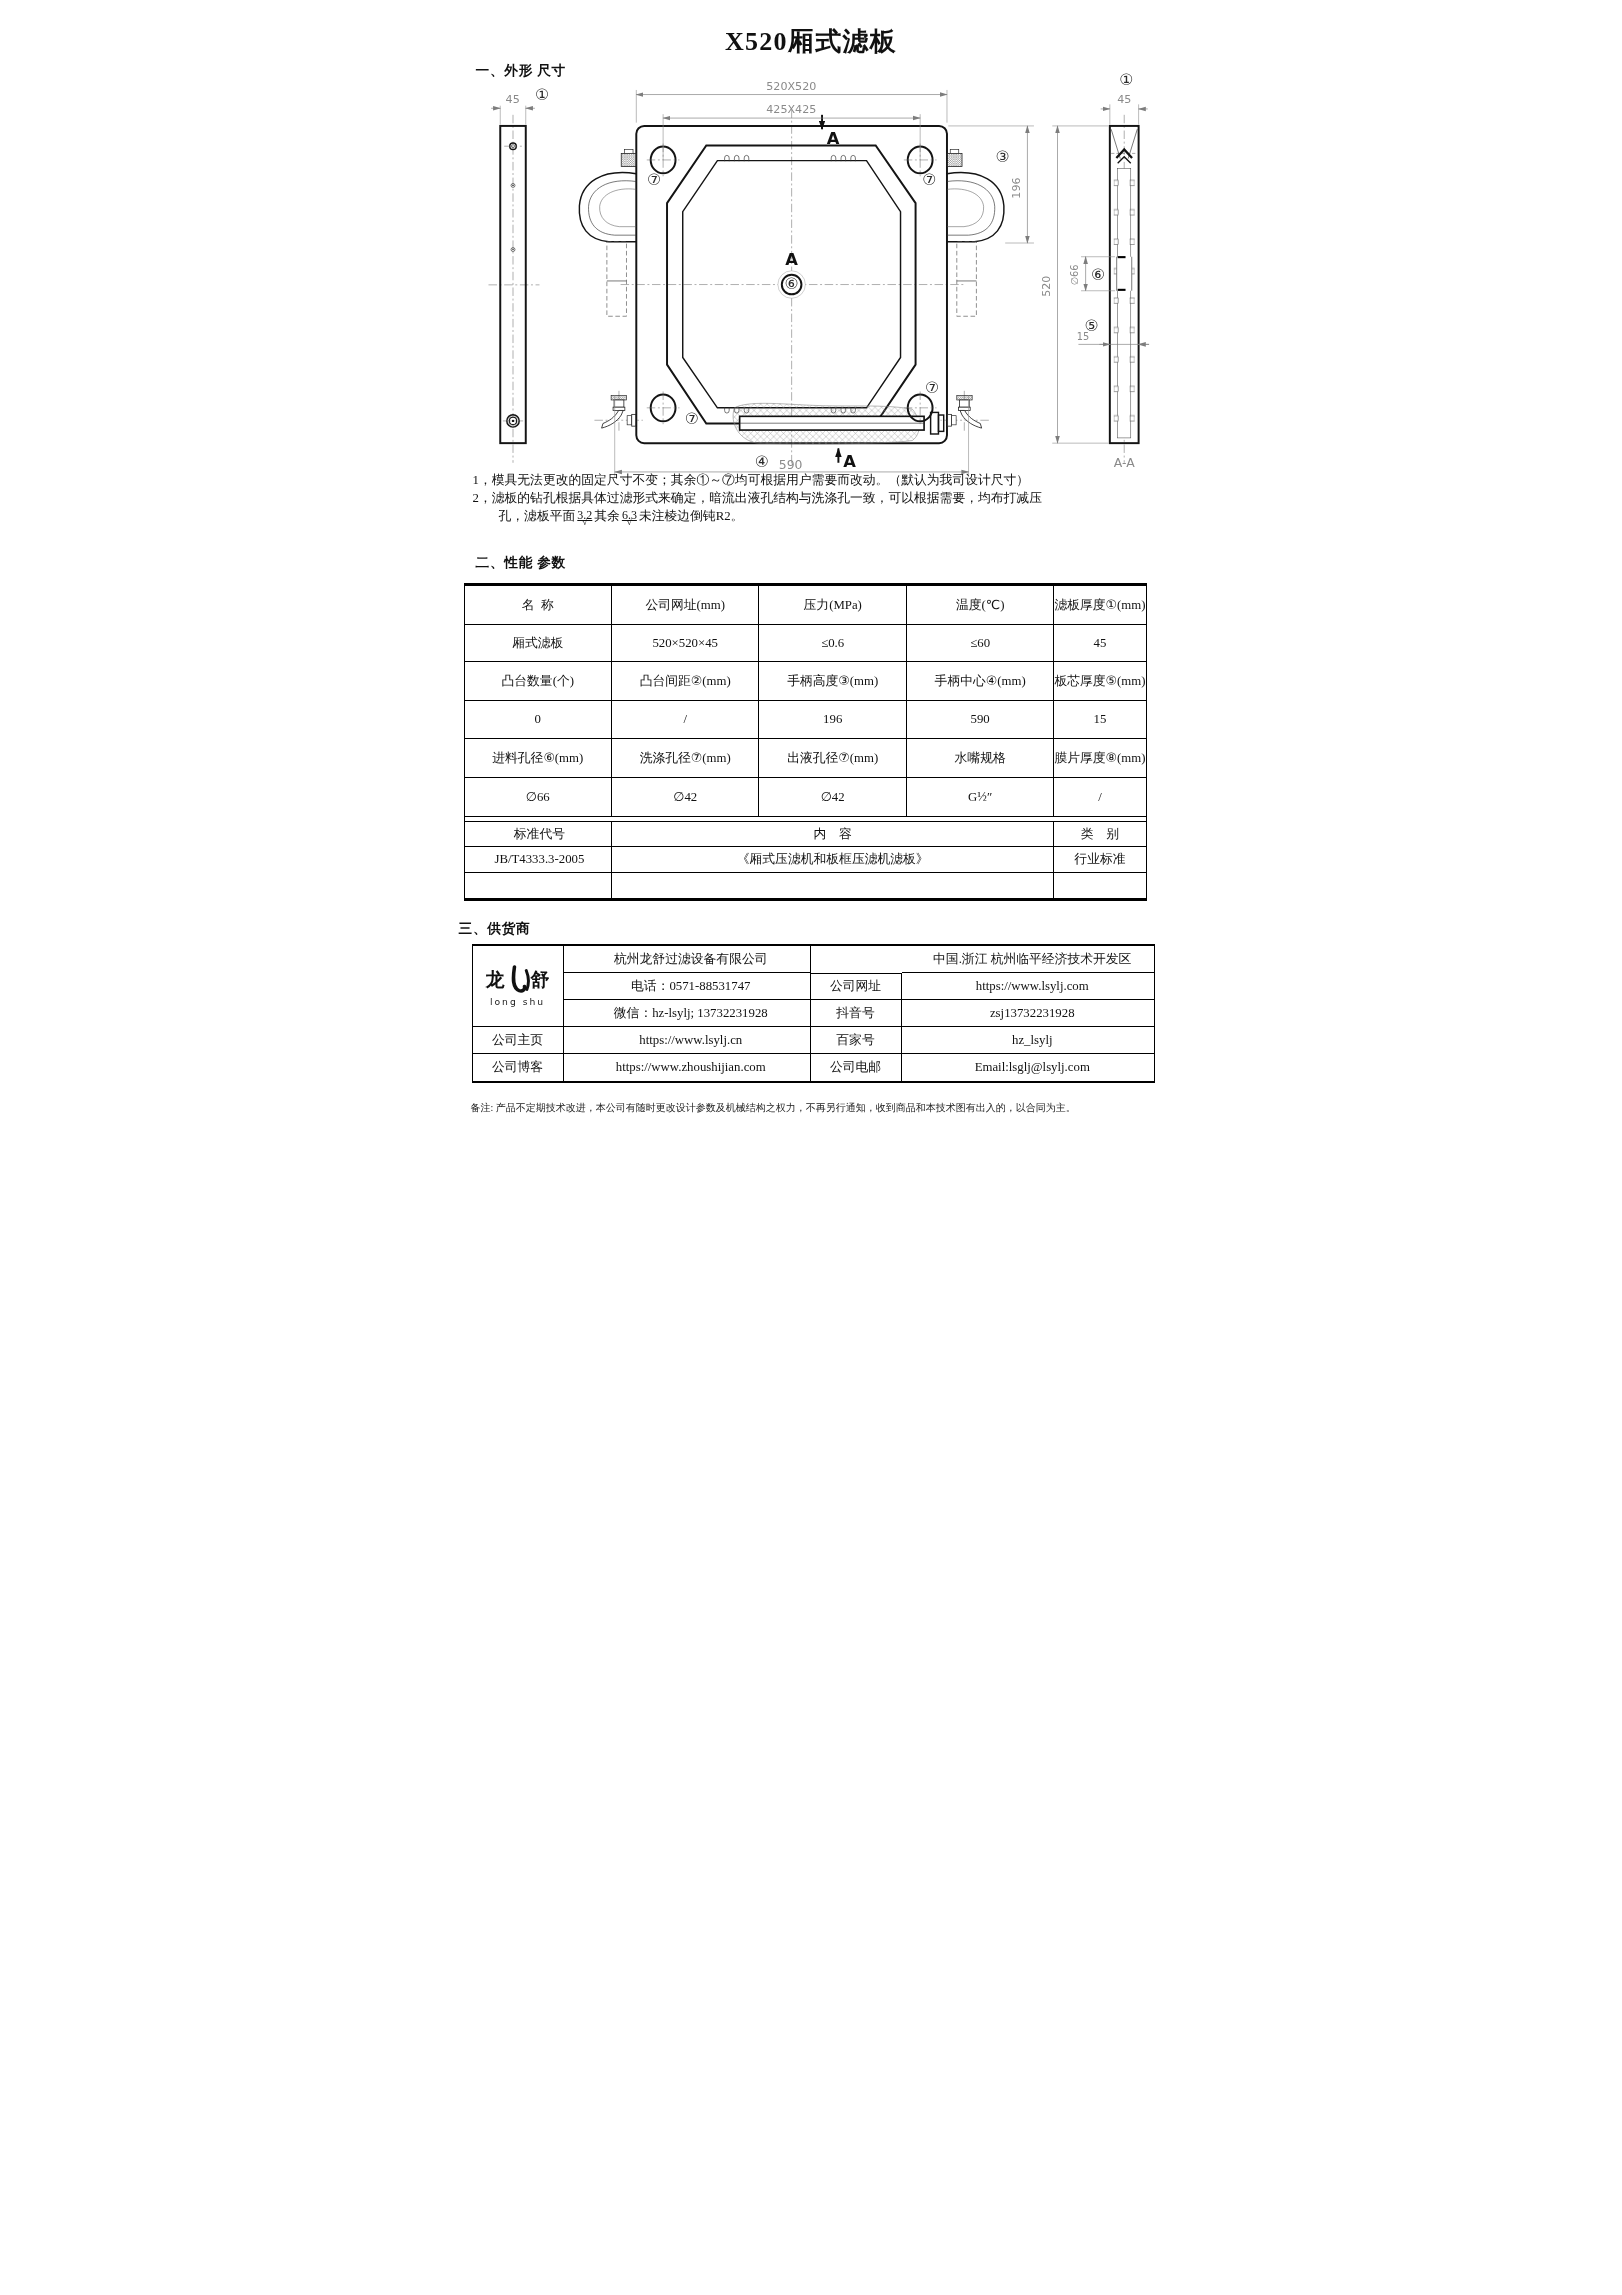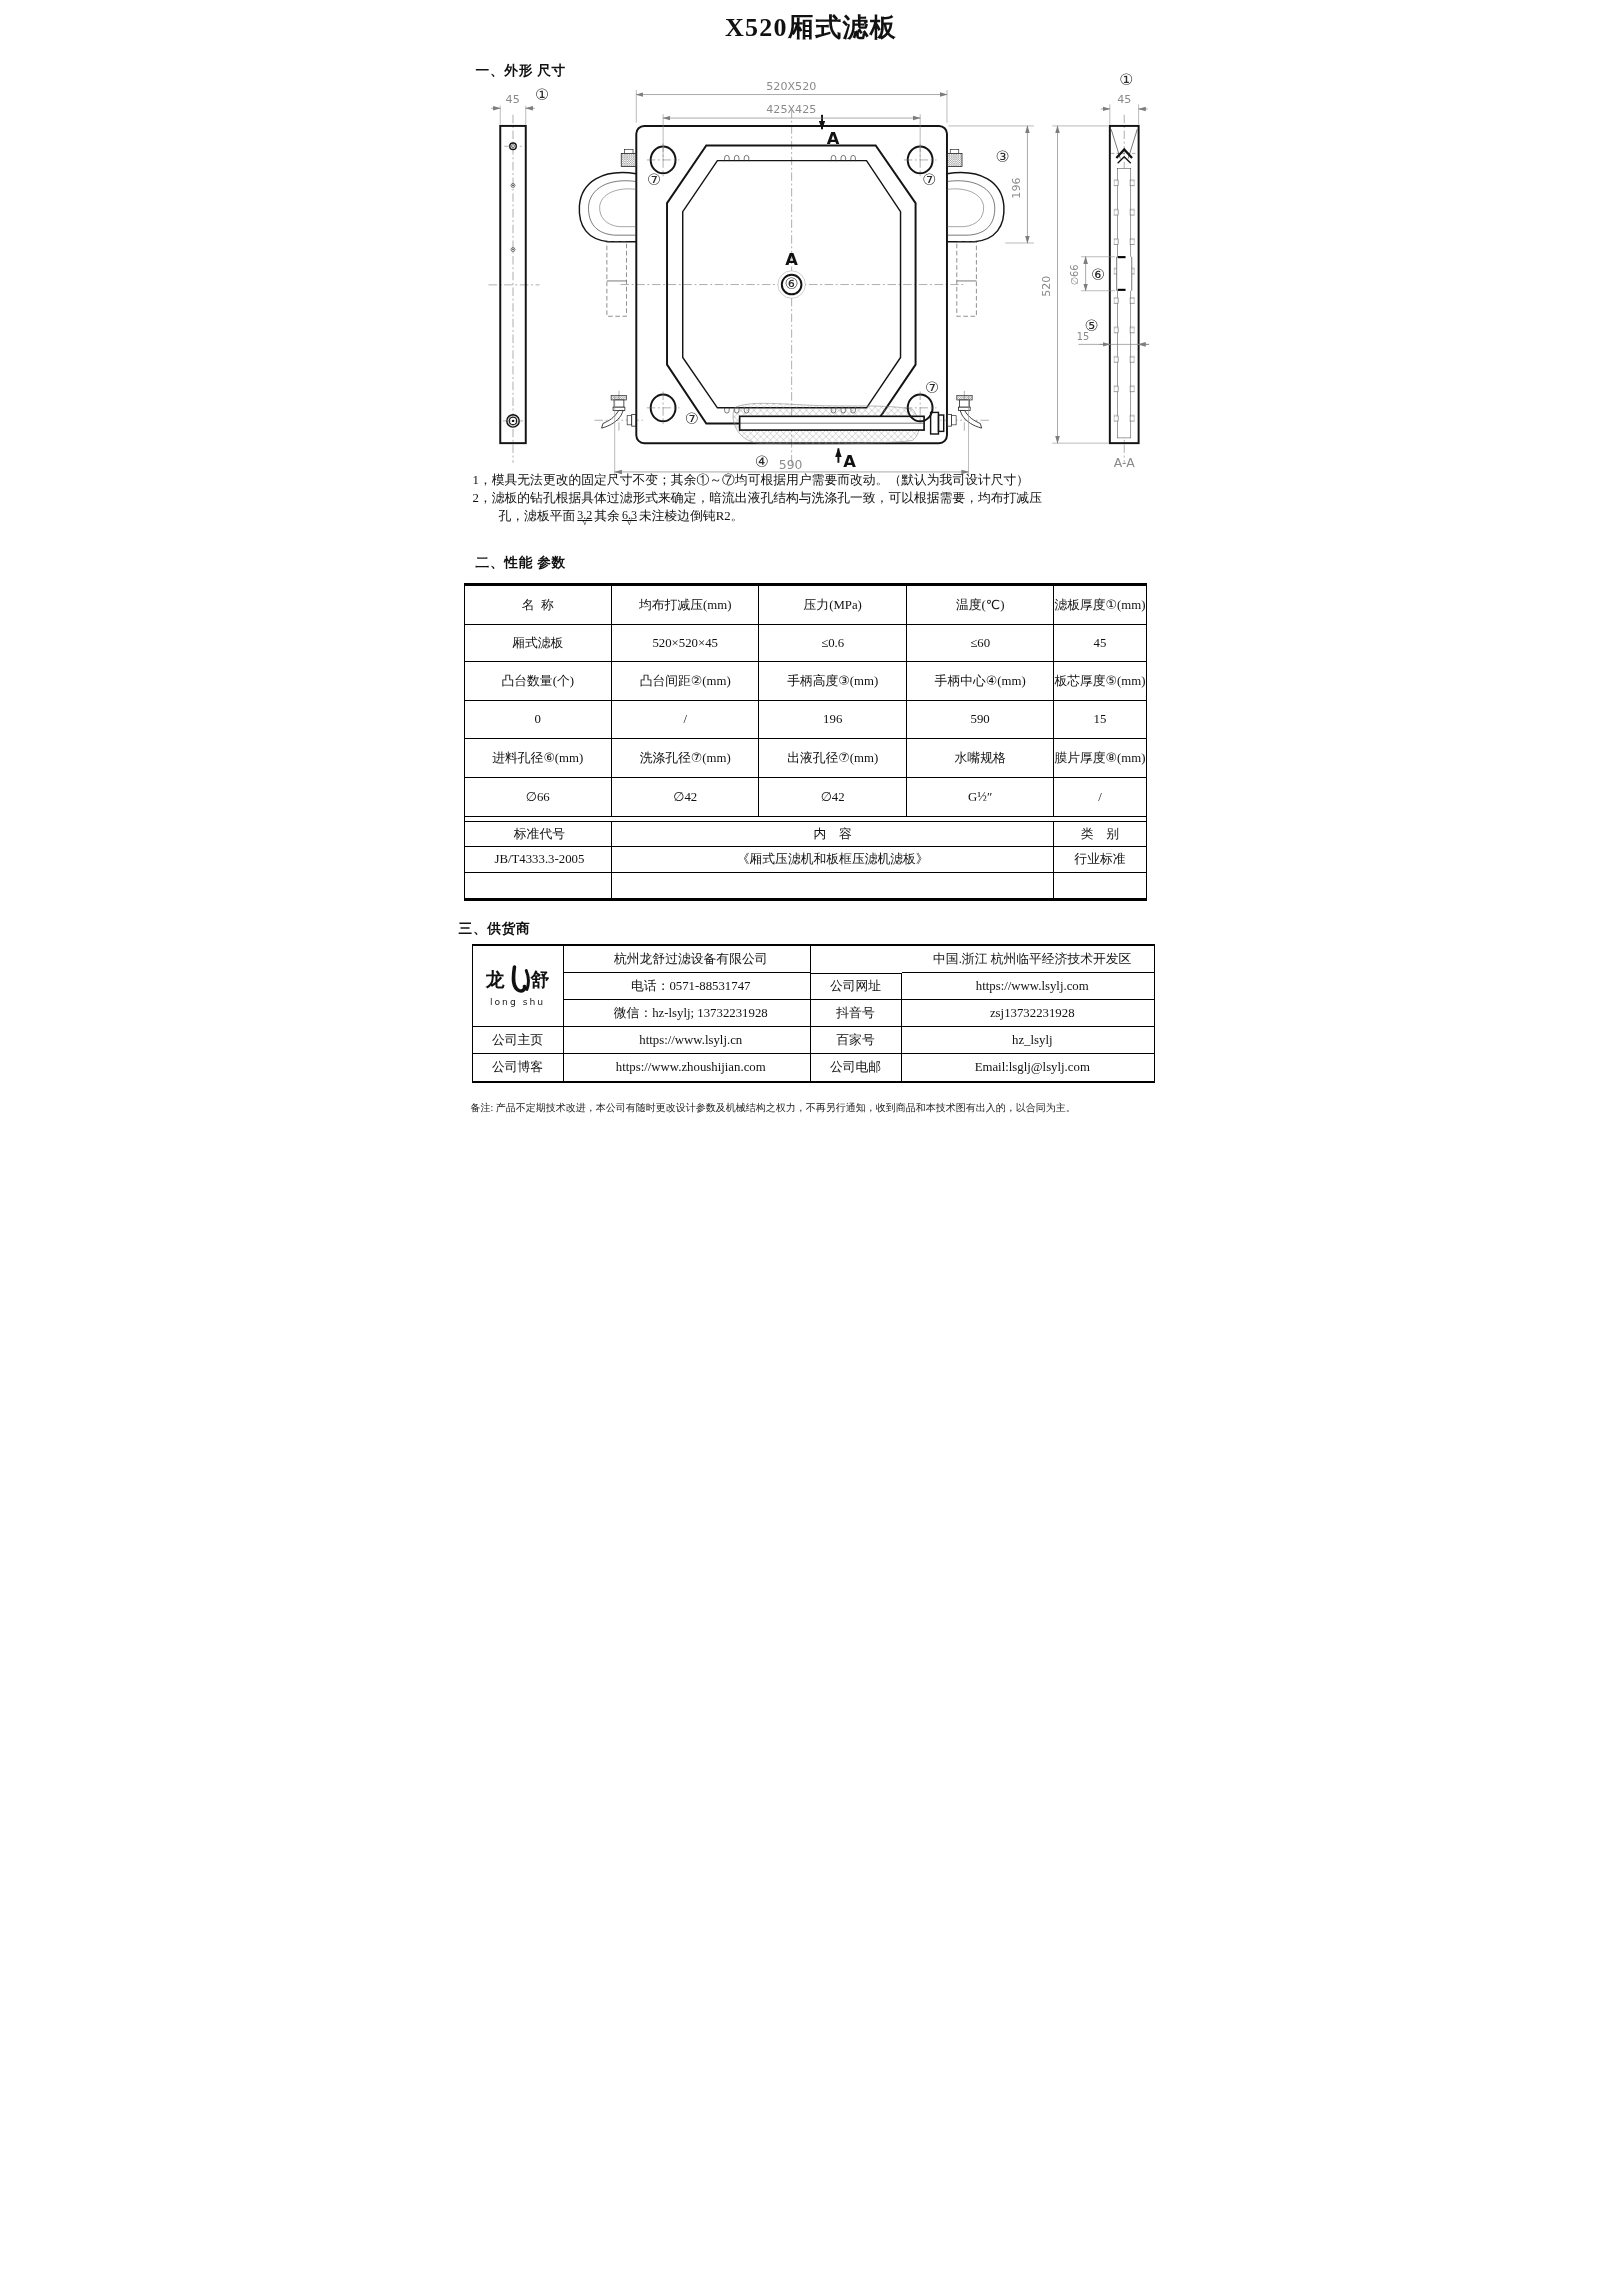--- a/index.html
+++ b/index.html
@@ -1,18 +1,18 @@
 <!DOCTYPE html>
 <html style="font-size:10.5px"><head>
 <meta charset="utf-8">
 <style>
   html,body{margin:0;padding:0;background:#ffffff;}
   .sheet{position:relative;width:811px;height:1148px;margin:0 auto;background:#fff;
          font-family:"Liberation Serif","DejaVu Sans",serif;color:#111;overflow:hidden;}
-  .title{position:absolute;left:0;right:0;top:10px;text-align:center;font-size:26px;
+  .title{position:absolute;left:0;right:0;top:24px;text-align:center;font-size:26px;
          font-weight:bold;letter-spacing:1.3px;}
   .sechead{position:absolute;font-size:13.7px;font-weight:bold;letter-spacing:0.7px;}
   .sh1{left:70px;top:62px;}
   .sh2{left:70px;top:554px;}
   .sh3{left:53px;top:920px;}
   .drawing{position:absolute;left:21px;top:70px;width:726px;height:416px;}
   .notes{position:absolute;left:67px;top:471px;width:684px;font-size:12.8px;line-height:18px;
          font-family:"Liberation Serif",serif;}
   .notes .indent{padding-left:26px;}
   .surf{display:inline-flex;flex-direction:column;align-items:center;vertical-align:1.3px;
@@ -263,21 +263,21 @@
           <span class="sv">6.3</span>
           <span class="sc">√</span>
         </span><span>未注棱边倒钝R2。</span>
     </div>
   </div>
 
   <div class="sechead sh2">二、性能 参数</div>
 
   <div class="ptable">
       <div class="cell">名  称</div>
-      <div class="cell">均布打减压(mm)</div>
+      <div class="cell">公司网址(mm)</div>
       <div class="cell">压力(MPa)</div>
       <div class="cell">温度(℃)</div>
       <div class="cell lastcol">滤板厚度①(mm)</div>
       <div class="cell">厢式滤板</div>
       <div class="cell">520×520×45</div>
       <div class="cell">≤0.6</div>
       <div class="cell">≤60</div>
       <div class="cell lastcol">45</div>
       <div class="cell">凸台数量(个)</div>
       <div class="cell">凸台间距②(mm)</div>

